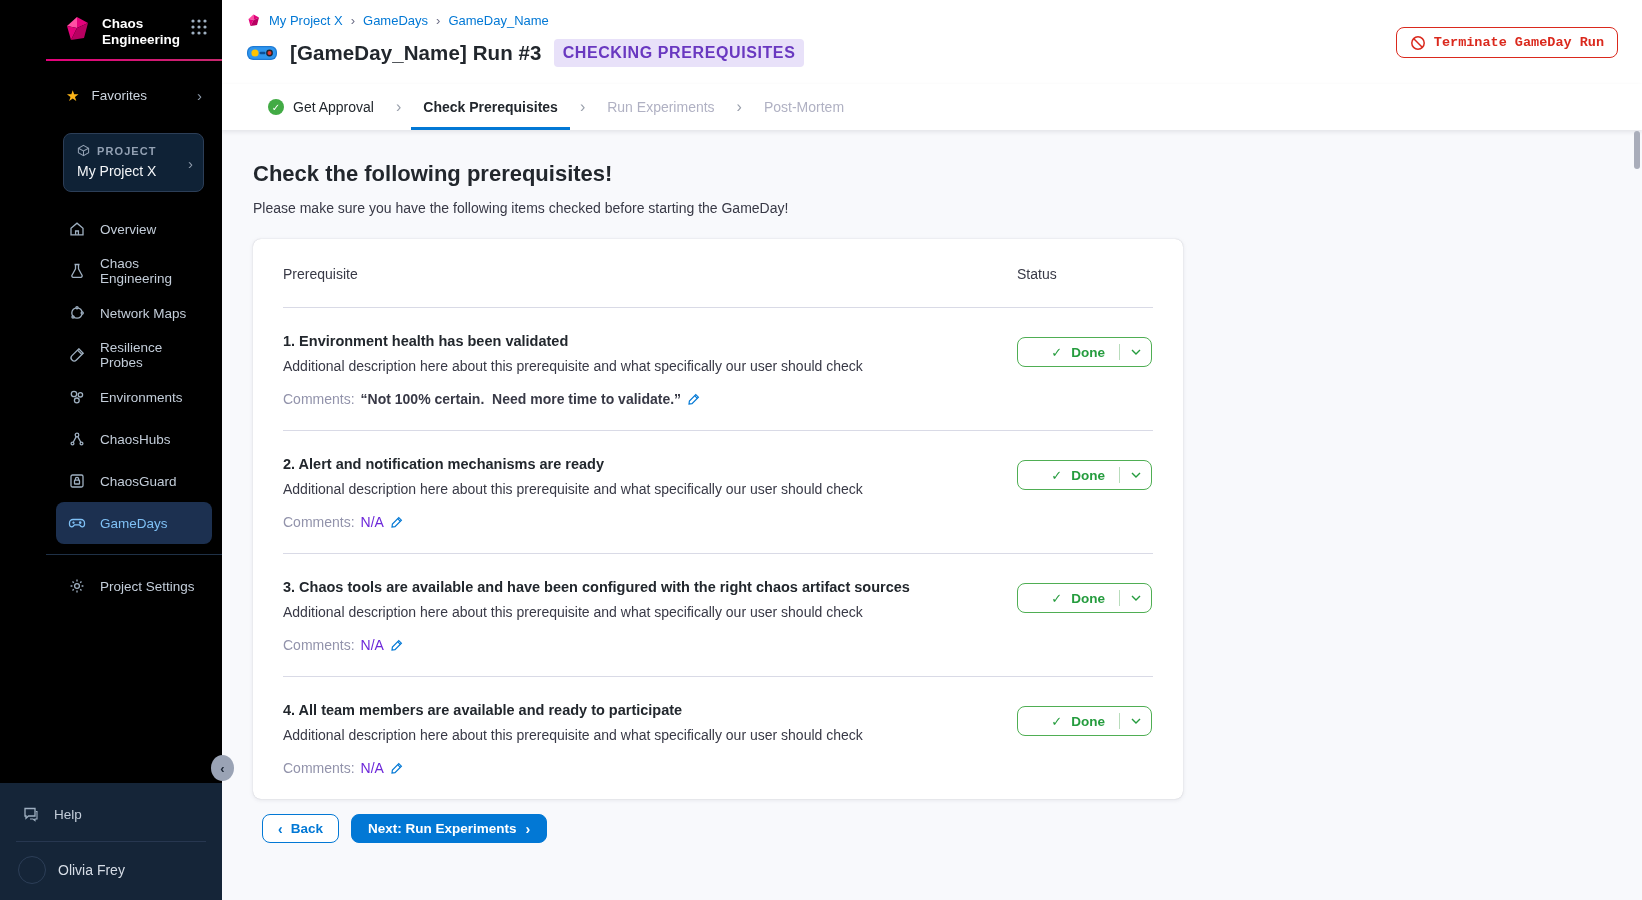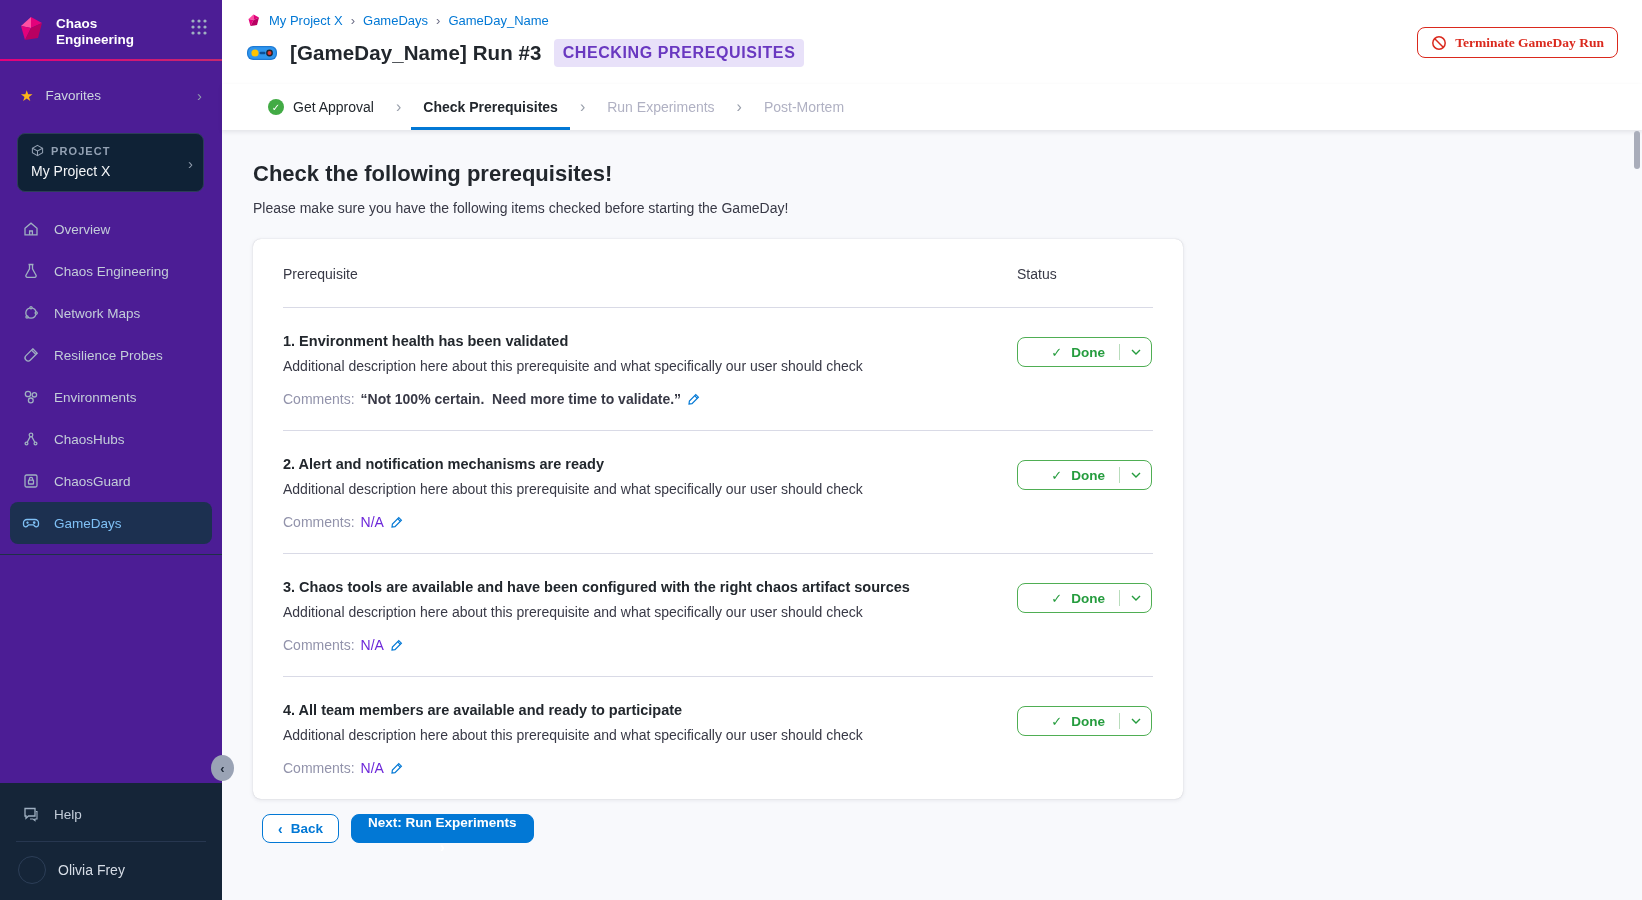--- a/index.html
+++ b/index.html
@@ -1,21 +1,21 @@
 <!DOCTYPE html>
 <html><head>
 <meta charset="utf-8">
 <style>
   * { margin:0; padding:0; box-sizing:border-box; }
   html,body { width:1642px; height:900px; overflow:hidden; }
   body { font-family:"Liberation Sans","DejaVu Sans",sans-serif; background:#f8f9fc; }
   .app { display:flex; width:1642px; height:900px; position:relative; }
 
   
-  .sidebar { width:222px; height:900px; background:#4c1d95; position:relative; flex:0 0 222px; color:#c3cdd9; }
+  .sidebar { width:222px; height:900px; background:#000000; position:relative; flex:0 0 222px; color:#c3cdd9;padding-left:46px; }
   .sb-header { display:flex; align-items:flex-start; padding:14px 14px 10px 16px; }
   .sb-logo { width:30px; height:30px; margin-right:10px; flex:0 0 30px; }
   .sb-title { font-size:13.5px; font-weight:700; color:#fff; line-height:1.15; width:92px; padding-top:2px; }
   .sb-grid { margin-left:auto; padding-top:4px; cursor:pointer; }
   .pink-line { height:2px; background:linear-gradient(90deg,#e4017b,#c6286e); margin-top:2px; }
 
   .fav-row { display:flex; align-items:center; gap:12px; padding:0 20px; margin-top:22px; height:24px; cursor:pointer; }
   .fav-star { color:#fcb519; font-size:15px; line-height:1; }
   .fav-label { font-size:13.5px; color:#ccd5df; }
   .row-chev { margin-left:auto; color:#8f9cac; font-size:15px; }
@@ -50,21 +50,21 @@
   
   .main { flex:1; display:flex; flex-direction:column; position:relative; background:#f8f9fc; }
 
   .topbar { background:#fff; height:84px; position:relative; padding:13px 0 0 24px; }
   .crumbs { display:flex; align-items:center; gap:8px; font-size:13px; }
   .crumb-link { color:#0278d5; text-decoration:none; cursor:pointer; }
   .crumb-sep { color:#6b6d85; font-size:13px; }
   .title-row { display:flex; align-items:center; gap:12px; margin-top:11px; }
   .page-title { font-size:20.5px; font-weight:700; color:#22272d; letter-spacing:.1px; }
   .status-badge { background:#e8e1f9; color:#6938c0; font-size:16px; font-weight:700; letter-spacing:.6px; padding:5px 9px; border-radius:4px; }
-  .terminate-btn { position:absolute; right:24px; top:27px; display:flex; align-items:center; gap:8px; height:31px; padding:0 13px; background:#fff; border:1px solid #da291d; border-radius:8px; color:#da291d; font-size:13.5px; font-weight:700; cursor:pointer; font-family:Liberation Serif, serif; }
+  .terminate-btn { position:absolute; right:24px; top:27px; display:flex; align-items:center; gap:8px; height:31px; padding:0 13px; background:#fff; border:1px solid #da291d; border-radius:8px; color:#da291d; font-size:13.5px; font-weight:700; cursor:pointer; font-family:Liberation Mono, monospace; }
 
   .tabbar { background:#fff; height:46px; display:flex; align-items:stretch; padding-left:34px; gap:4px; box-shadow:0 2px 4px rgba(40,41,61,.10); position:relative; z-index:2; }
   .step { display:flex; align-items:center; gap:9px; padding:0 12px; font-size:14px; color:#22272d; cursor:pointer; }
   .step.active { font-weight:700; border-bottom:3px solid #0278d5; padding-top:3px; }
   .step.upcoming { color:#b0b1c3; }
   .step-check { width:16px; height:16px; border-radius:50%; background:#42ab45; color:#fff; font-size:10px; display:flex; align-items:center; justify-content:center; }
   .step-sep { display:flex; align-items:center; color:#9aa0ac; font-size:16px; padding:0 6px; }
 
   .content { flex:1; padding:0 0 0 31px; overflow:hidden; }
   .content h2 { font-size:22px; font-weight:700; color:#22272d; margin-top:31px; }
@@ -86,21 +86,21 @@
   .prow-status { flex:1; }
   .done-btn { display:inline-flex; align-items:center; height:30px; width:135px; border:1px solid #4fae53; border-radius:8px; background:#fff; color:#259c3e; font-size:13.5px; font-weight:600; cursor:pointer; padding:0 9px 0 0; margin-top:4px; font-family:inherit; }
   .done-check { flex:1; text-align:right; font-size:13px; }
   .done-label { flex:0 0 auto; margin:0 14px 0 9px; }
   .done-div { width:1px; height:16px; background:#b9ddbc; }
   .done-chev { margin-left:10px; display:flex; align-items:center; }
   .row-pad { padding-bottom:23px; }
 
   .footer-actions { display:flex; gap:12px; margin-top:15px; padding-left:9px; }
   .back-btn { display:flex; align-items:center; gap:8px; height:29px; padding:0 15px; background:#fff; border:1px solid #0278d5; border-radius:8px; color:#0278d5; font-size:13.5px; font-weight:700; cursor:pointer; font-family:inherit; }
-  .next-btn { display:flex; align-items:center; gap:9px; height:29px; padding:0 16px; background:#0278d5; border:1px solid #0278d5; border-radius:8px; color:#fff; font-size:13.5px; font-weight:700; cursor:pointer; font-family:inherit;flex-direction:column; }
+  .next-btn { display:flex; align-items:center; gap:9px; height:29px; padding:0 16px; background:#0278d5; border:1px solid #0278d5; border-radius:8px; color:#fff; font-size:13.5px; font-weight:700; cursor:pointer; font-family:inherit; }
   .btn-chev { font-size:14px; }
 
   .scroll-thumb { position:absolute; right:2px; top:131px; width:6px; height:38px; border-radius:3px; background:#a9adba; z-index:5; cursor:grab; }
 
   svg { display:block; }
 </style>
 </head>
 <body>
 
 <div class="app">
@@ -228,20 +228,29 @@
             <path d="M5.5 7.5 V9.7 M4.4 8.6 H6.6"></path>
               <circle cx="12.2" cy="8.6" r="0.7" fill="currentColor"></circle>
           </svg>
         </span>
         <span>GameDays</span>
       </div>
     </nav>
 
     <div class="sb-divider"></div>
 
+    <div class="sb-item">
+      <span class="ic">
+        <svg width="18" height="18" viewBox="0 0 18 18" fill="none" stroke="currentColor" stroke-width="1.3">
+          <circle cx="9" cy="9" r="2.4"></circle>
+          <path d="M9 2.6 V4.4 M9 13.6 V15.4 M2.6 9 H4.4 M13.6 9 H15.4 M4.5 4.5 L5.8 5.8 M12.2 12.2 L13.5 13.5 M13.5 4.5 L12.2 5.8 M5.8 12.2 L4.5 13.5"></path>
+        </svg>
+      </span>
+      <span>Project Settings</span>
+    </div>
 
     <div class="sb-bottom">
       <div class="sb-item">
         <span class="ic">
           <svg width="18" height="18" viewBox="0 0 18 18" fill="none" stroke="currentColor" stroke-width="1.3">
             <path d="M3 3.5 H13 V11 H6.5 L4 13.2 V11 H3 Z"></path>
             <path d="M13.8 6.5 H15 V14 H13 V15.6 L11 14 H8" stroke-width="1.1"></path>
           </svg>
         </span>
         <span>Help</span>

